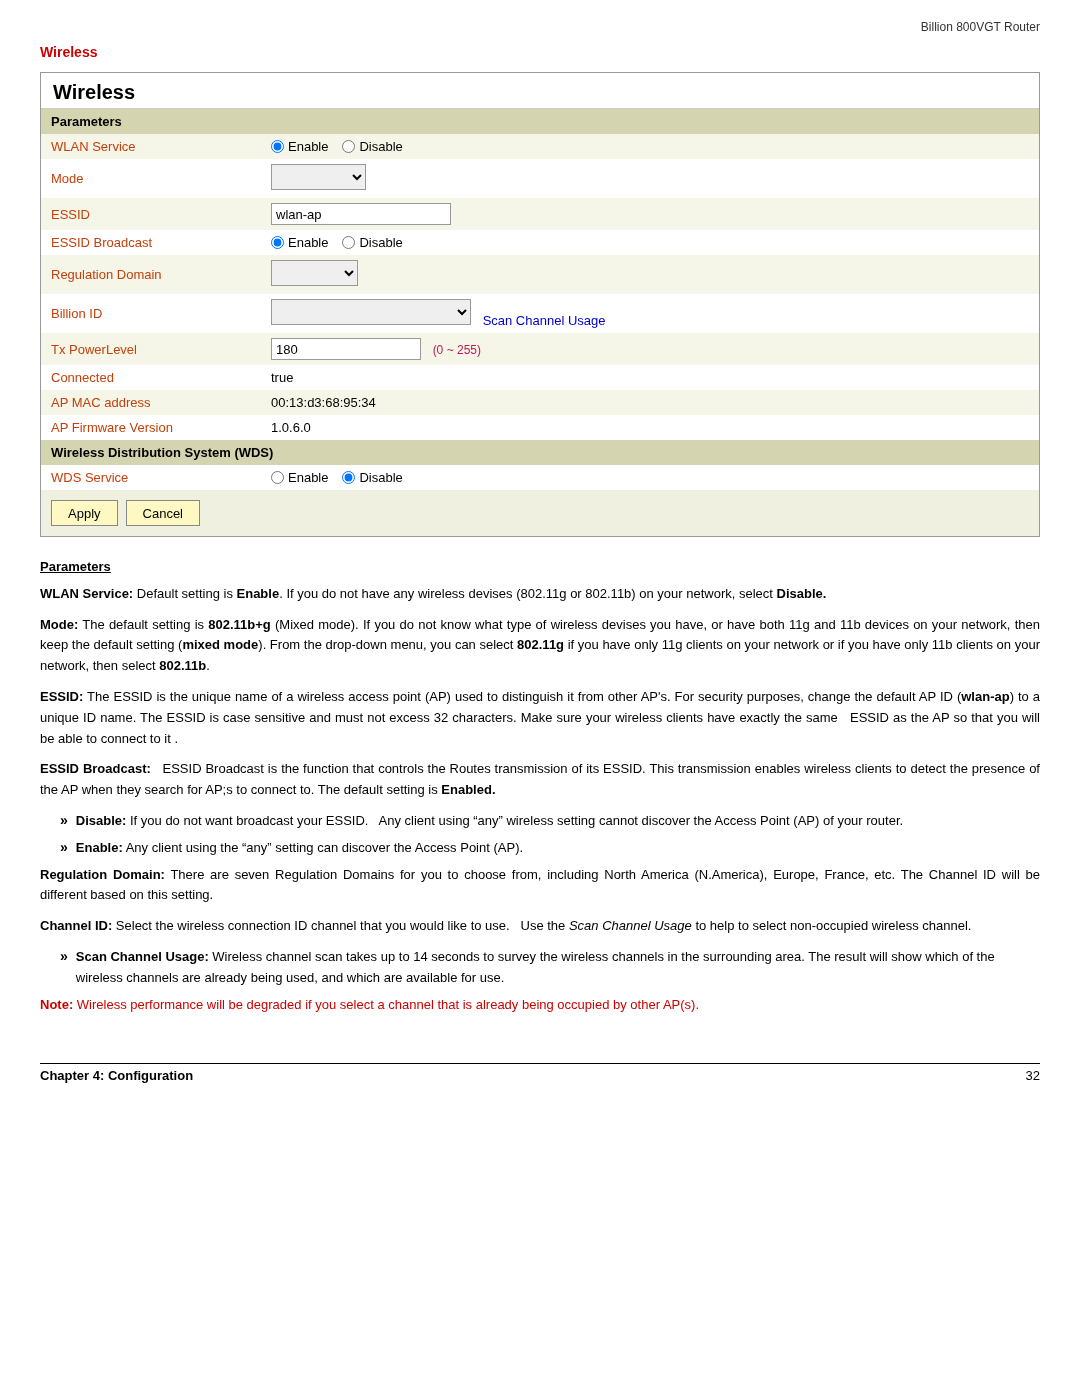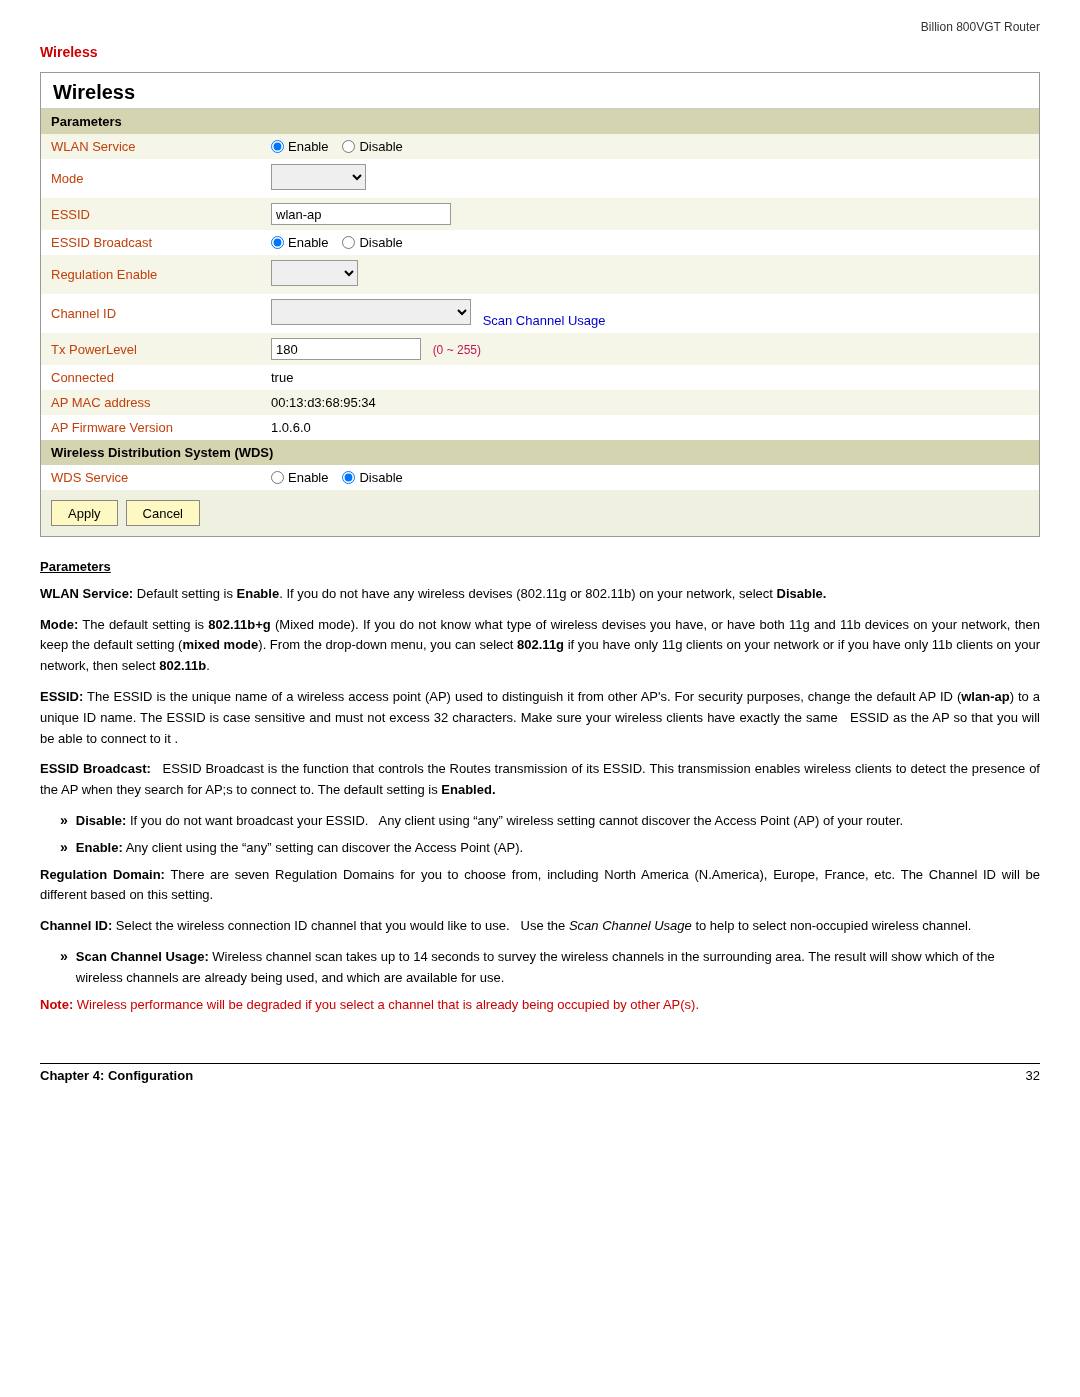--- a/index.html
+++ b/index.html
@@ -273,32 +273,32 @@
               </label>
               <label>
                 <input type="radio" name="essid_broadcast" value="Disable" style="">
                 <span>Disable</span>
               </label>
             </div>
           </td>
         </tr>
 
         <tr>
-          <td class="label-col">Regulation Enable</td>
+          <td class="label-col">Regulation Domain</td>
           <td class="value-col">
             <select>
               <option>N.America</option>
               <option>Europe</option>
               <option>France</option>
             </select>
           </td>
         </tr>
 
         <tr>
-          <td class="label-col">Channel ID</td>
+          <td class="label-col">Billion ID</td>
           <td class="value-col">
             <select style="width:200px;">
               <option>Channel 1 (2.412 GHz)</option>
               <option>Channel 2</option>
               <option>Channel 3</option>
               <option>Channel 4</option>
               <option>Channel 5</option>
               <option>Channel 6</option>
               <option>Channel 7</option>
               <option>Channel 8</option>

